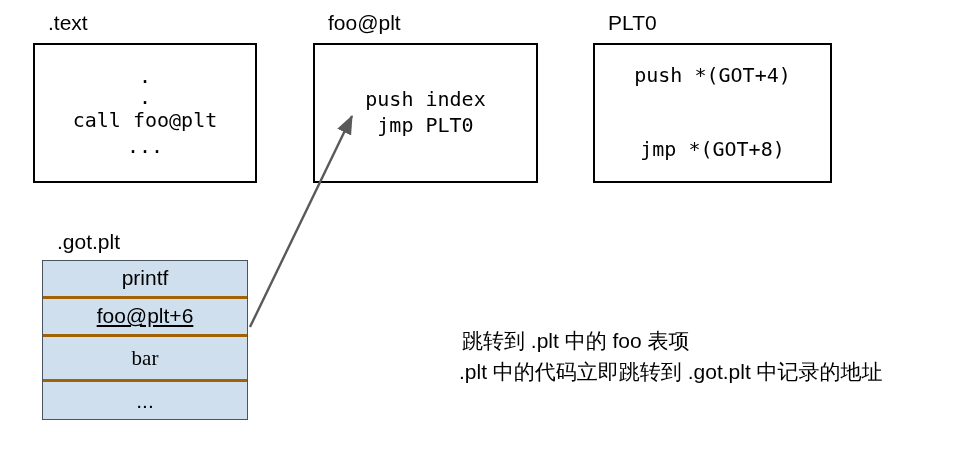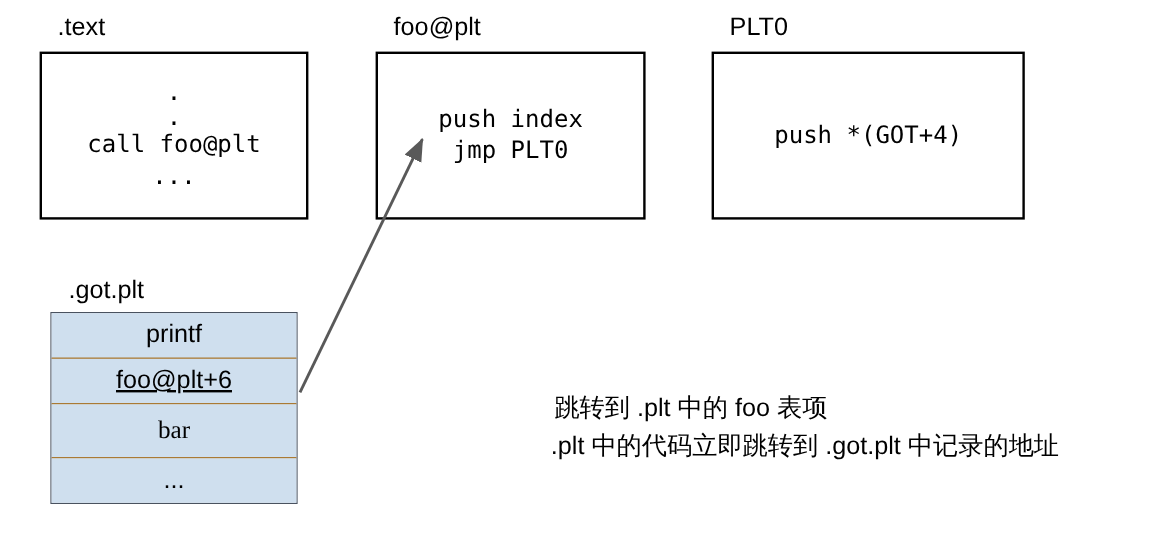--- a/index.html
+++ b/index.html
@@ -60,21 +60,21 @@
   
   .got-table {
     position: absolute;
     box-sizing: border-box;
     border: 1px solid #49525f;
     display: flex;
     flex-direction: column;
   }
   .got-row {
     box-sizing: border-box;
-    border-bottom: 1px solid #a16207;
+    border-bottom: 3px solid #a16207;
     background: #cfdfee;
     display: flex;
     align-items: center;
     justify-content: center;
     font-family: "Liberation Sans", sans-serif;
     font-size: 21px;
     color: #000000;
     white-space: nowrap;
   }
   .got-row:last-child {
@@ -117,22 +117,23 @@
 
   <div class="caption" style="left:328px; top:12px;">foo@plt</div>
 
   <div class="codebox" style="left:313px; top:43px; width:225px; height:140px;">
     <div class="codeline">push index</div>
     <div class="codeline">jmp PLT0</div>
   </div>
 
   <div class="caption" style="left:608px; top:12px;">PLT0</div>
 
-  <div class="codebox" style="left:593px; top:43px; width:261px; height:140px;gap:48px;">
+  <div class="codebox" style="left:593px; top:43px; width:239px; height:140px;gap:48px;">
     <div class="codeline">push *(GOT+4)</div>
+    <div class="codeline">jmp *(GOT+8)</div>
   </div>
 
   <div class="caption" style="left:57px; top:231px;">.got.plt</div>
 
   <div class="got-table" style="left:42px; top:260px; width:206px; height:160px;">
     <div class="got-row" style="height:40px;">printf</div>
     <div class="got-row" style="height:40px;text-decoration:underline;">foo@plt+6</div>
     <div class="got-row" style="height:48px;font-family:Liberation Serif, serif;">bar</div>
     <div class="got-row" style="height:39px;">...</div>
   </div>

